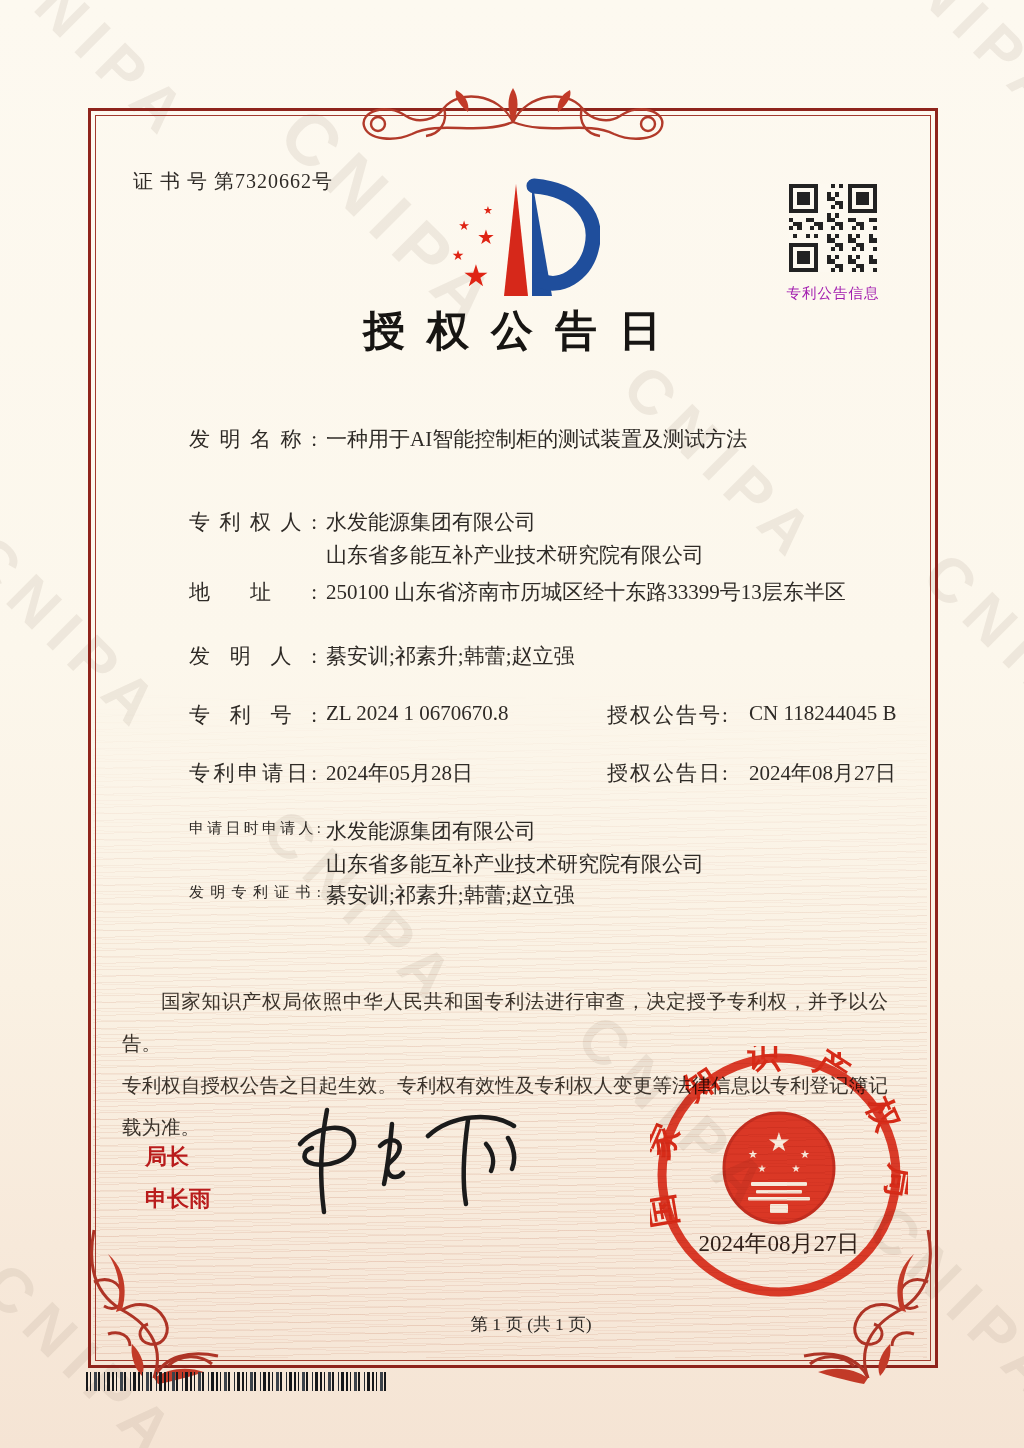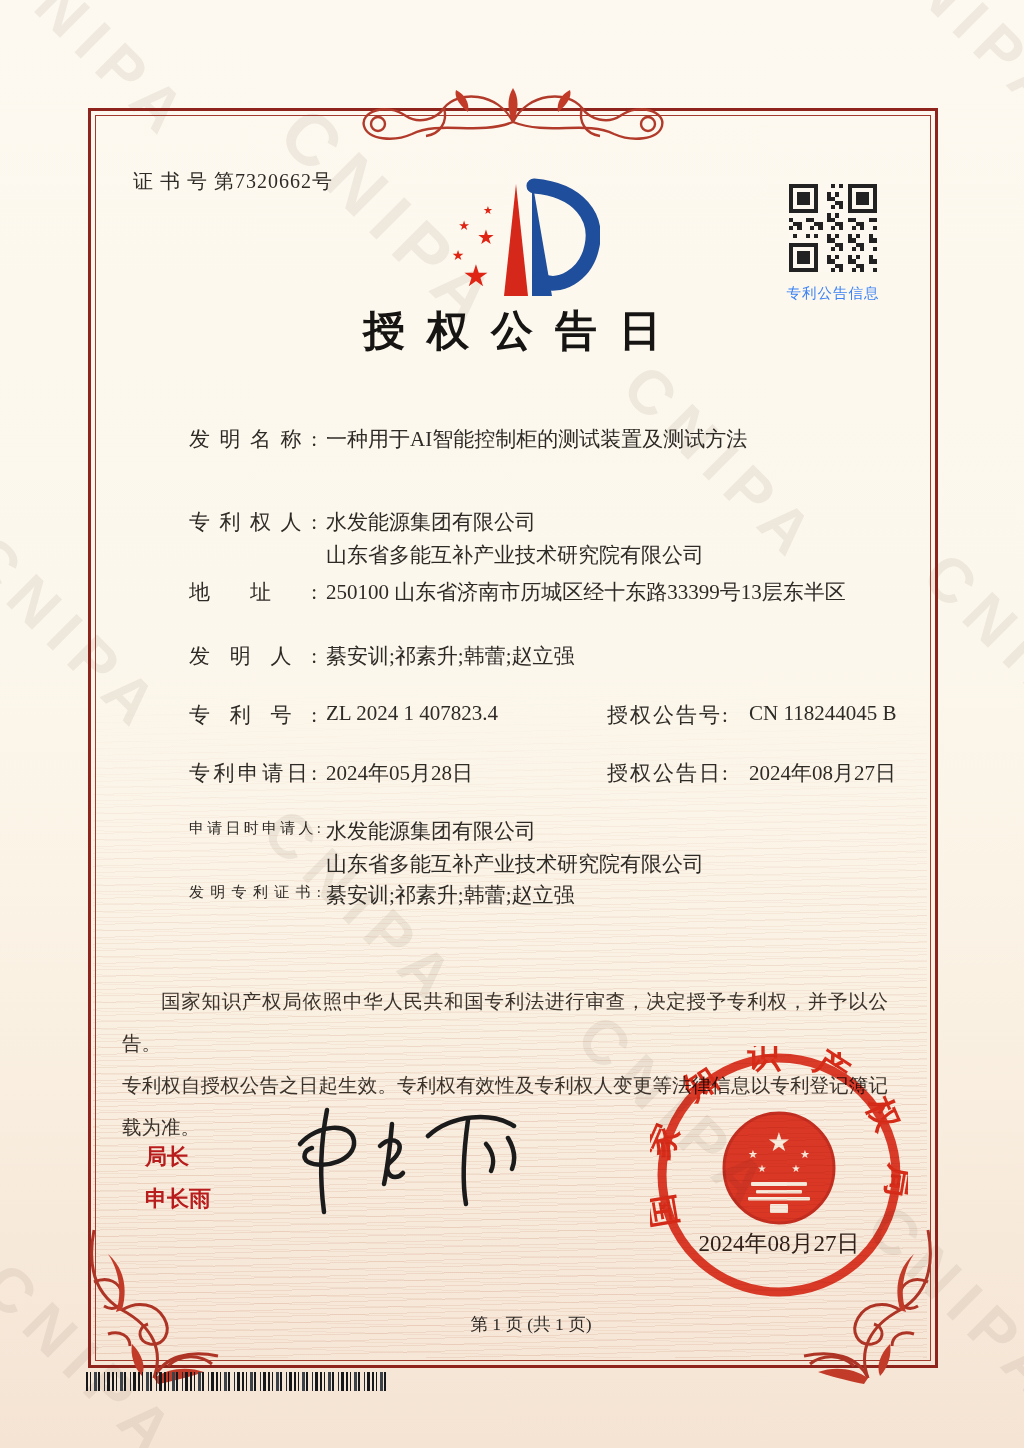--- a/index.html
+++ b/index.html
@@ -20,21 +20,21 @@
     -webkit-mask:linear-gradient(180deg,transparent 0,rgba(0,0,0,.55) 30%,#000 65%);
     mask:linear-gradient(180deg,transparent 0,rgba(0,0,0,.55) 30%,#000 65%);
   }
   
   .wm{position:absolute;z-index:1;font-family:"Liberation Sans","DejaVu Sans",sans-serif;
       font-weight:bold;font-size:62px;letter-spacing:12px;color:rgba(114,97,82,0.10);
       transform:rotate(45deg);white-space:nowrap;pointer-events:none;}
   
   .certno{left:133px;top:168px;font-size:20px;letter-spacing:1px;z-index:3;}
   .qr-wrap{left:785px;top:184px;z-index:3;width:96px;text-align:center;}
-  .qr-label{font-size:14.5px;margin-top:8px;letter-spacing:1px;color:#3b82f6;}
+  .qr-label{font-size:14.5px;margin-top:8px;letter-spacing:1px;color:#a21caf;}
   .title{left:0;top:303px;width:100%;text-align:center;z-index:3;
          font-size:42px;font-weight:bold;letter-spacing:22px;text-indent:22px;color:#171513;}
   
   .ln{position:absolute;white-space:nowrap;font-size:21px;z-index:3;color:#2e2a26;margin-left:44px;}
   .lab{left:145px;width:128px;display:inline-block;text-align:justify;text-align-last:justify;}
   .lab7{left:145px;width:132px;font-size:15px;display:inline-block;text-align:justify;text-align-last:justify;letter-spacing:0;}
   .val{left:282px;}
   .rlab{left:563px;letter-spacing:2px;}
   .rval{left:705px;}
   
@@ -245,21 +245,21 @@
 <span class="ln val" style="top:508px;">水发能源集团有限公司</span>
 <span class="ln val" style="top:541px;">山东省多能互补产业技术研究院有限公司</span>
 
 <span class="ln lab" style="top:578px;">地址:</span>
 <span class="ln val" style="top:578px;">250100 山东省济南市历城区经十东路33399号13层东半区</span>
 
 <span class="ln lab" style="top:642px;">发明人:</span>
 <span class="ln val" style="top:642px;">綦安训;祁素升;韩蕾;赵立强</span>
 
 <span class="ln lab" style="top:701px;">专利号:</span>
-<span class="ln val" style="top:701px;">ZL 2024 1 407823.4</span>
+<span class="ln val" style="top:701px;">ZL 2024 1 0670670.8</span>
 <span class="ln rlab" style="top:701px;">授权公告号:</span>
 <span class="ln rval" style="top:701px;">CN 118244045 B</span>
 
 <span class="ln lab" style="top:759px;">专利申请日:</span>
 <span class="ln val" style="top:759px;">2024年05月28日</span>
 <span class="ln rlab" style="top:759px;">授权公告日:</span>
 <span class="ln rval" style="top:759px;">2024年08月27日</span>
 
 <span class="ln lab7" style="top:819px;">申请日时申请人:</span>
 <span class="ln val" style="top:817px;">水发能源集团有限公司</span>

